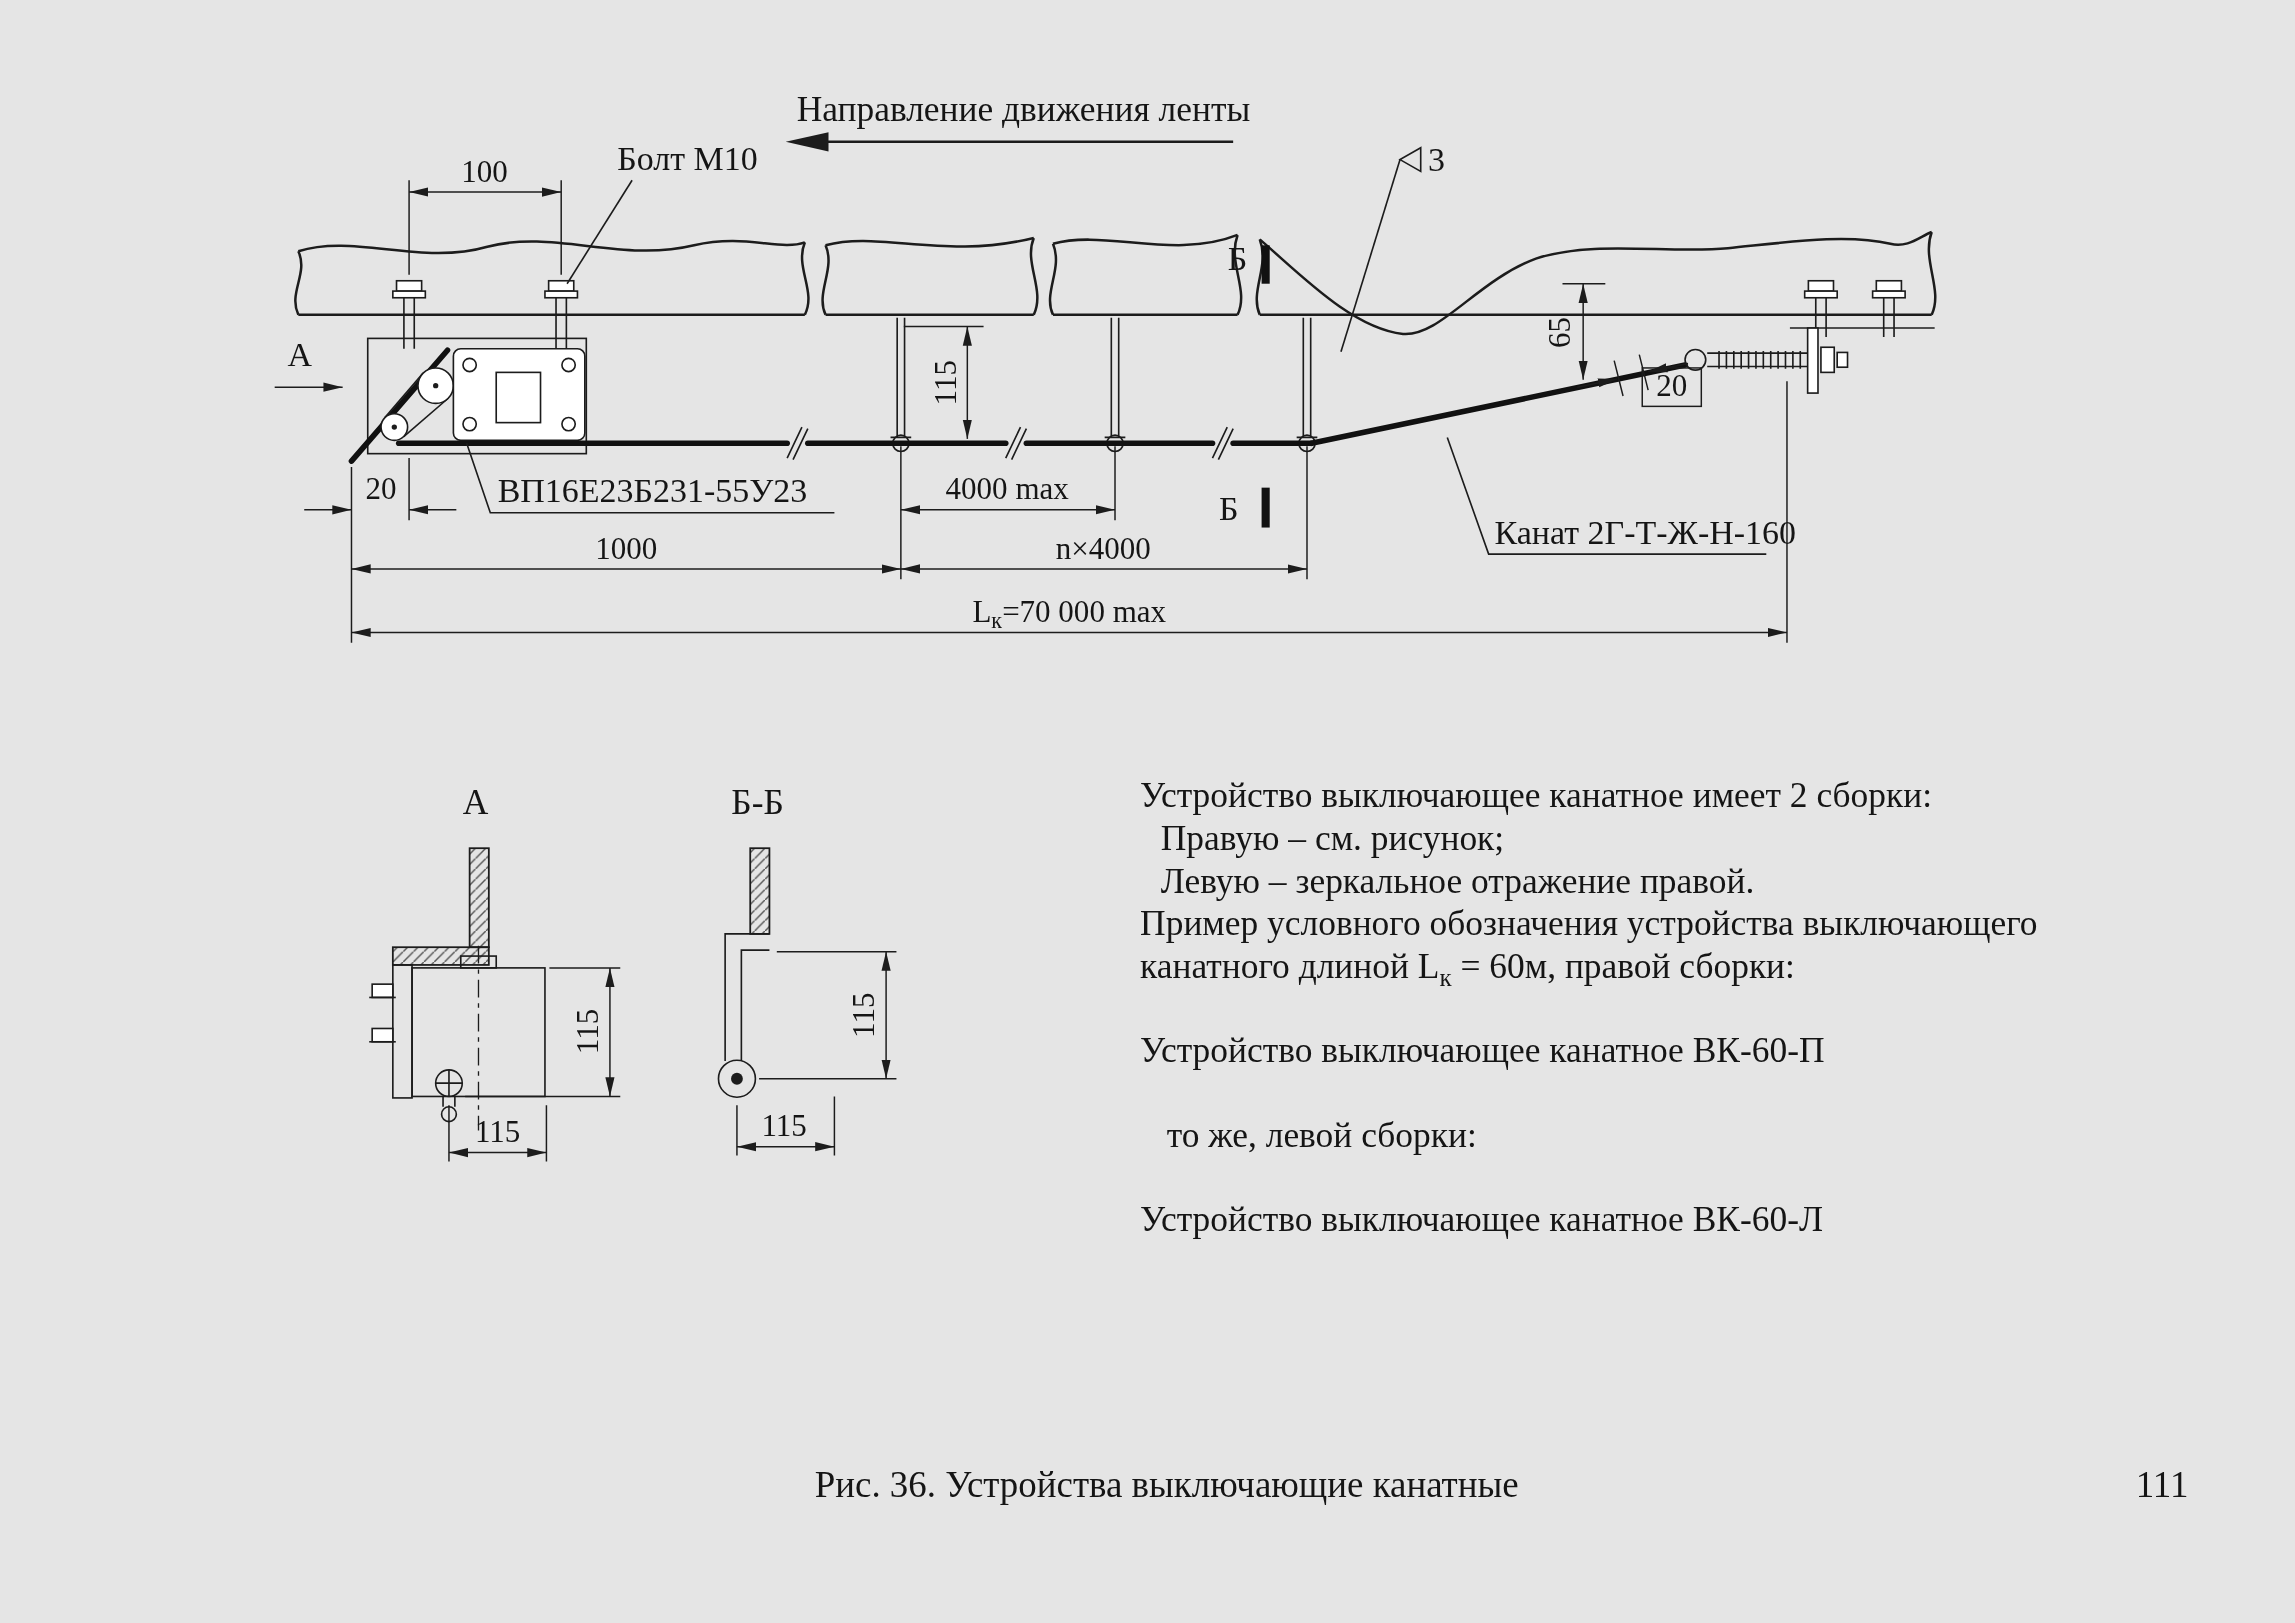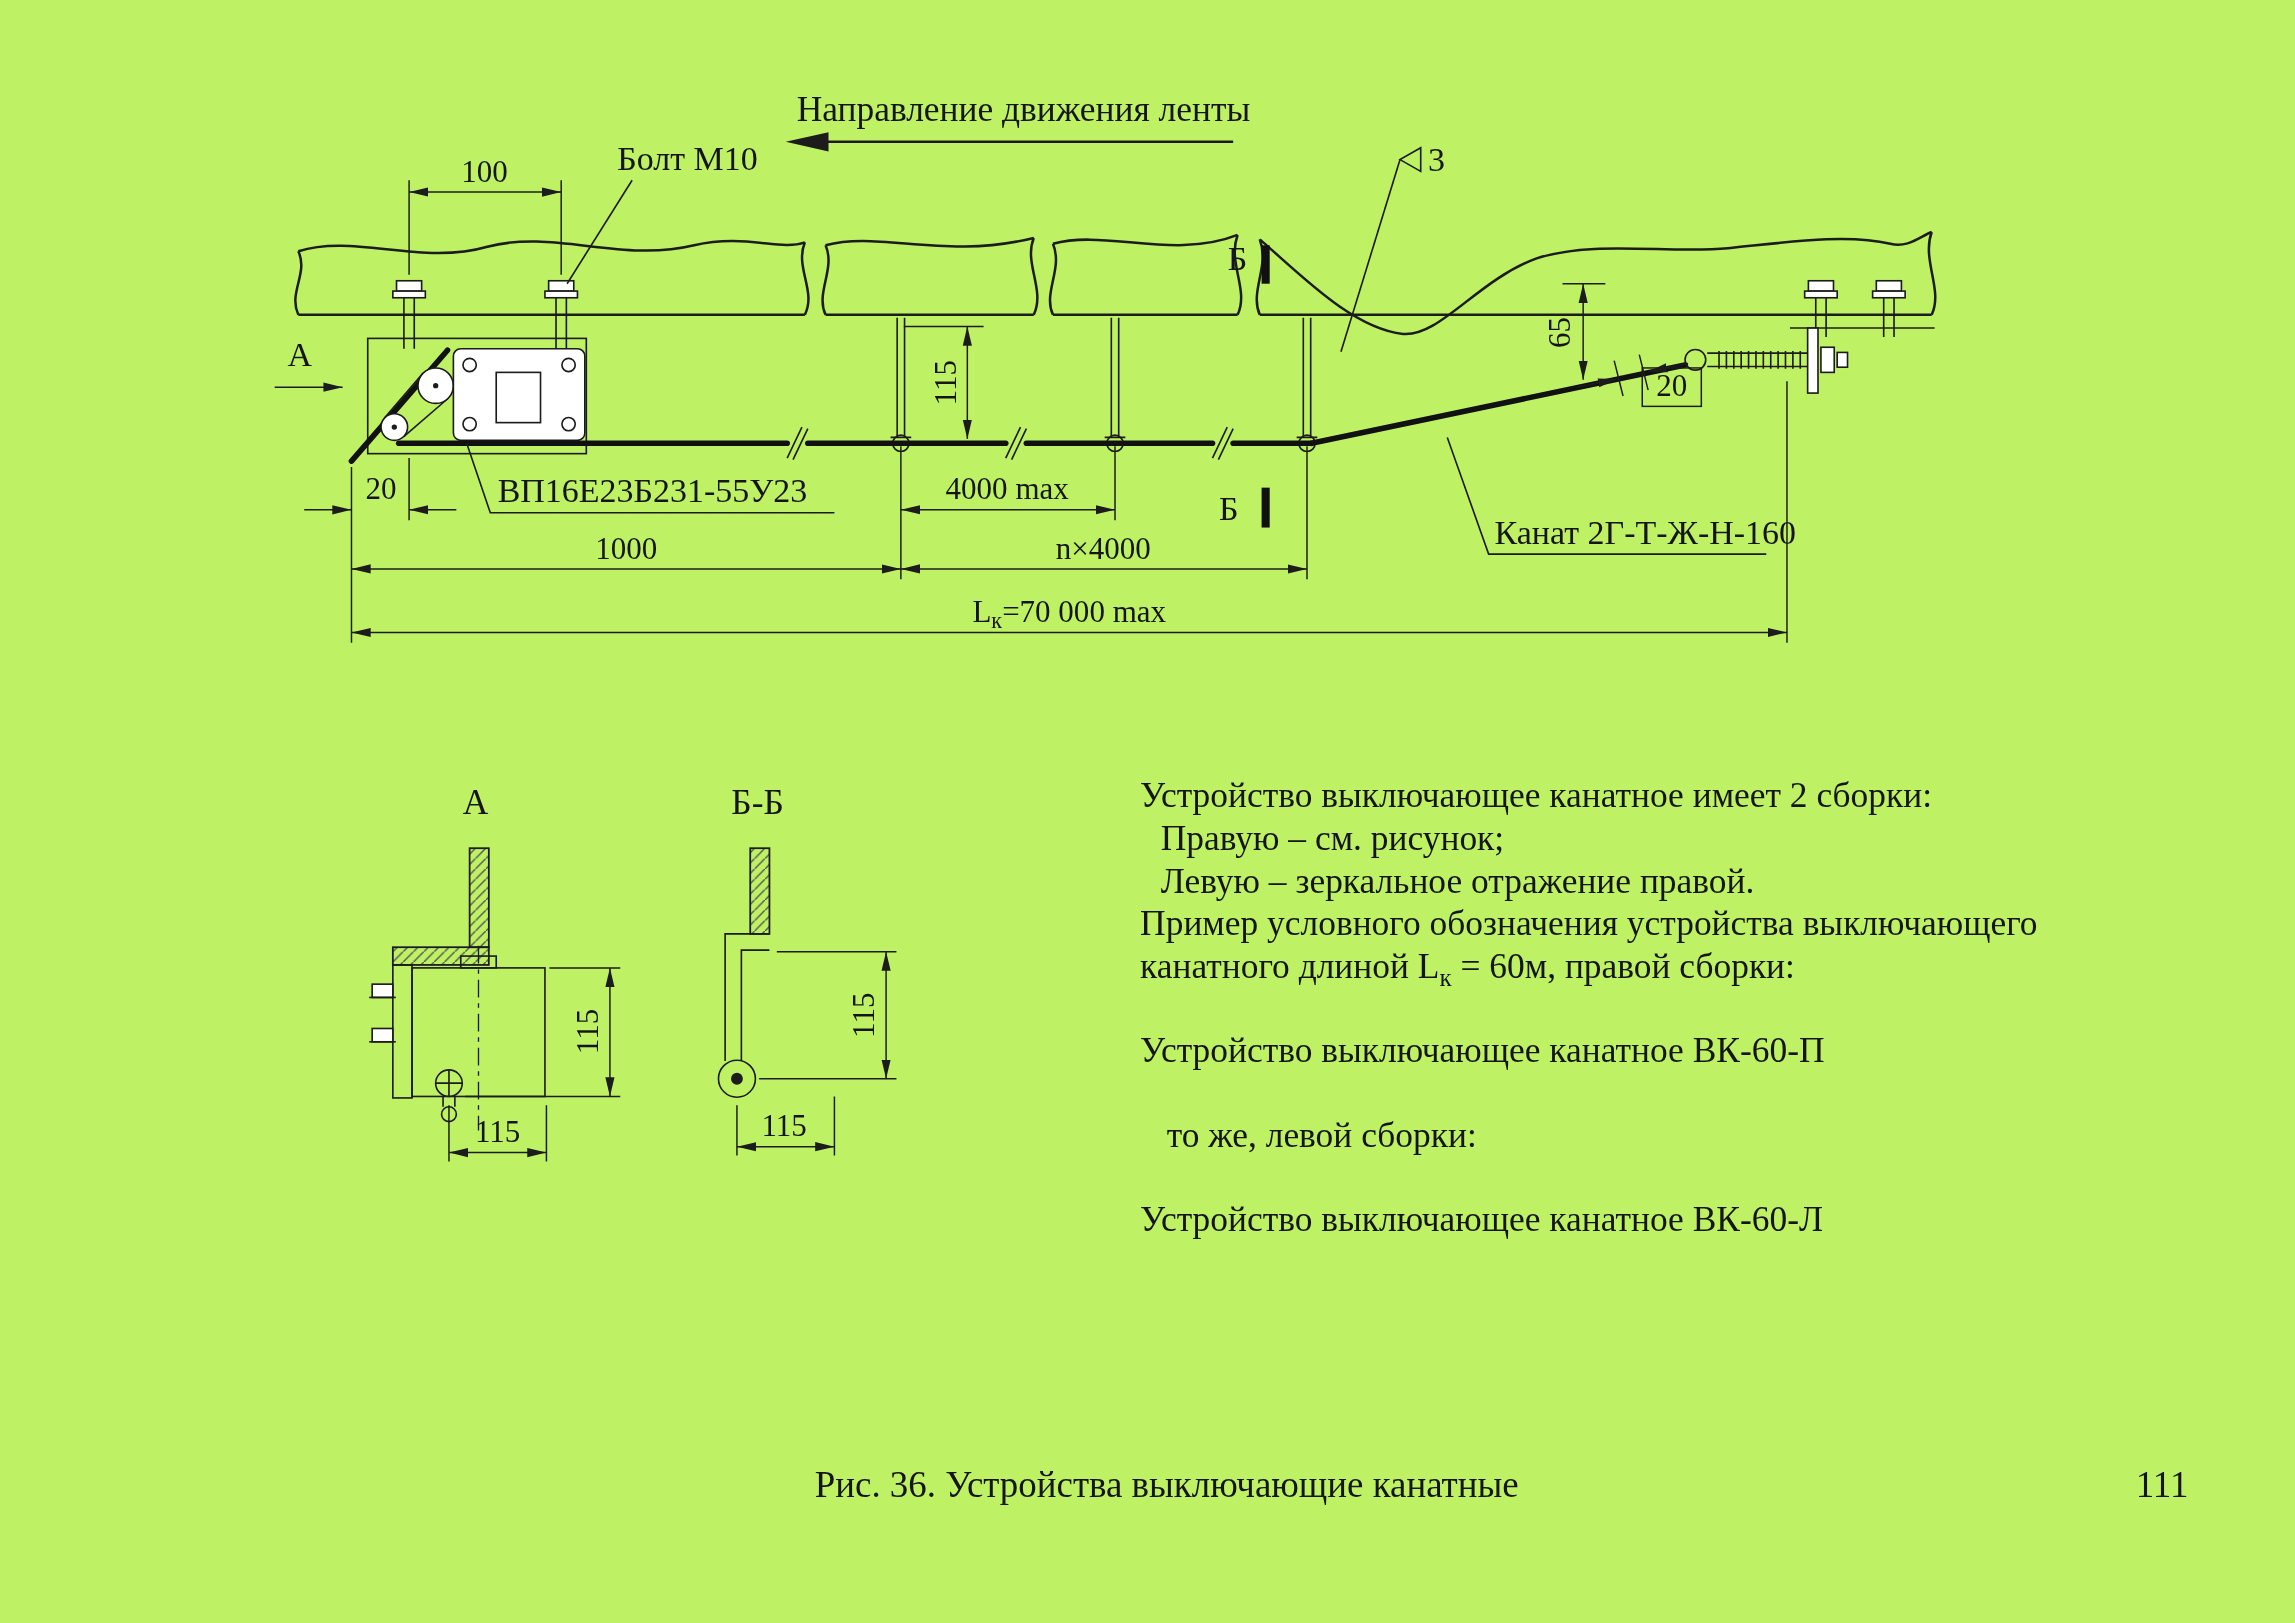--- a/index.html
+++ b/index.html
@@ -1,16 +1,16 @@
 <!DOCTYPE html>
 <html style="font-size:10.5px"><head>
 <meta charset="utf-8">
 <style>
   html,body{margin:0;padding:0;background:#ffffff;}
-  #page{position:relative;width:2295px;height:1624px;background:#bef264;overflow:hidden;}
+  #page{position:relative;width:2295px;height:1624px;background:#e5e5e5;overflow:hidden;}
   svg{position:absolute;left:0;top:0;}
   svg text{font-family:"Liberation Serif","DejaVu Serif",serif;fill:#151515;}
   .t17{font-size:17px}
   .t15{font-size:15px}
   .t21{font-size:21px}
   .t23{font-size:23px}
   .t24{font-size:24px}
   .t25{font-size:25px}
   .ln{stroke:#1c1c1c;stroke-width:1.1;fill:none}
   .ln2{stroke:#1c1c1c;stroke-width:1.7;fill:none}

